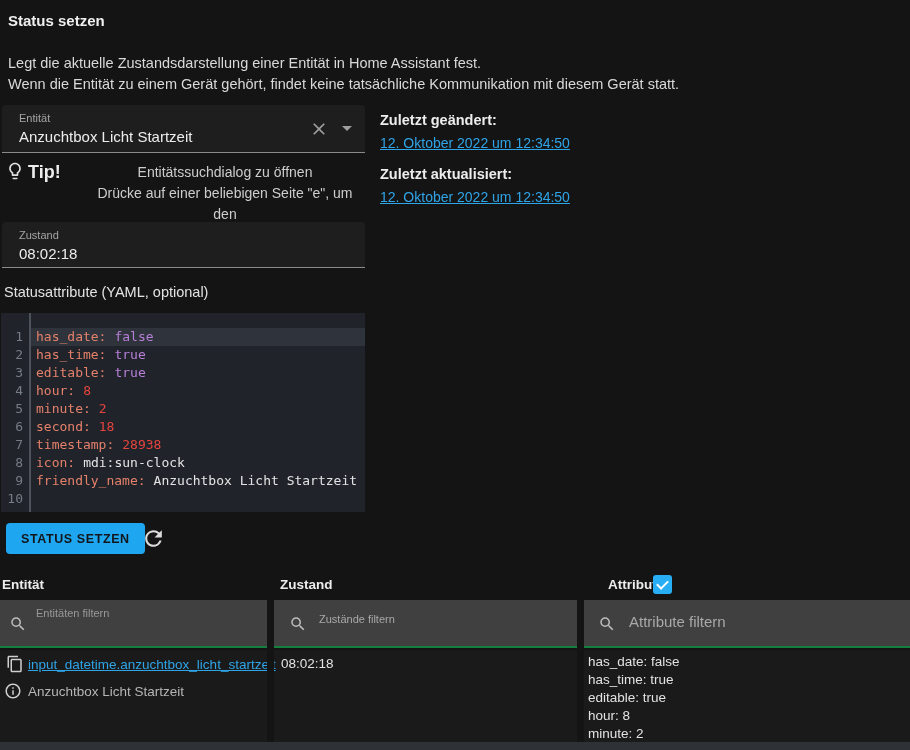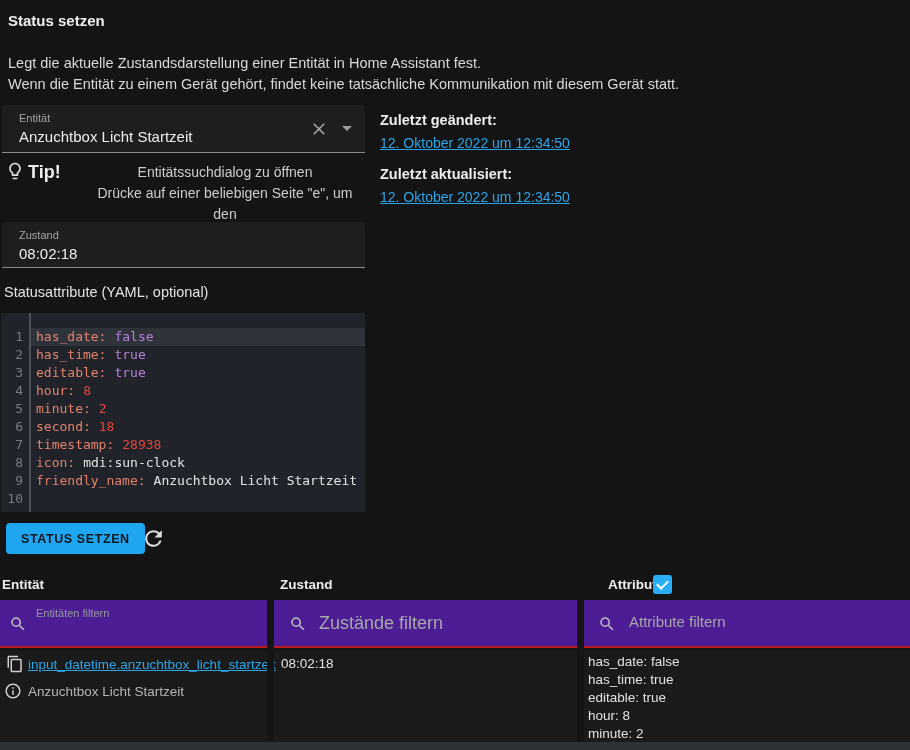--- a/index.html
+++ b/index.html
@@ -48,21 +48,21 @@
 
   .meta-label{font-size:14.5px;font-weight:bold;color:#ededed;}
   .meta-link{font-size:14px;color:var(--link-blue,#2fa4e7);text-decoration:underline;cursor:pointer;}
 
   .th{font-size:13.5px;font-weight:bold;color:#ededed;}
   .checkbox{left:653px;top:575px;width:19px;height:19px;background:var(--checkbox-blue,#27aef5);
             border-radius:3px;cursor:pointer;}
   .checkbox .tick{position:absolute;left:6px;top:3px;width:5px;height:9px;
                   border-right:2px solid #fff;border-bottom:2px solid #fff;transform:rotate(45deg);}
 
-  .filter-row{left:0;top:600px;width:910px;height:48px;background:#4c1d95;border-bottom:2px solid #b91c1c;box-sizing:border-box;}
+  .filter-row{left:0;top:600px;width:910px;height:48px;background:#404040;border-bottom:2px solid #15803d;box-sizing:border-box;}
   .search-ic{position:absolute;top:15px;width:18px;height:18px;}
   .flt-label{position:absolute;font-size:11px;color:#989898;}
   .filter-input{position:absolute;background:transparent;border:none;outline:none;
                 font-family:"Liberation Sans",sans-serif;color:#e8e8e8;}
   .filter-input::placeholder{color:#a8a8a8;opacity:1;}
 
   .data-row{left:0;top:650px;width:910px;height:92px;background:#1a1a1a;}
   .vdiv{width:7px;top:598px;height:144px;background:#141414;}
   .row-link{left:28px;top:657px;font-size:13.5px;color:var(--link-blue,#2fa4e7);text-decoration:underline;cursor:pointer;}
   .row-name{left:28px;top:684px;font-size:13.5px;color:#b5b5b5;}
@@ -182,21 +182,21 @@
           <path fill="#bdbdbd" d="M15.5 14h-.79l-.28-.27A6.47 6.47 0 0 0 16 9.5 6.5 6.5 0 1 0 9.5 16c1.61 0 3.09-.59 4.23-1.57l.27.28v.79l5 4.99L20.49 19l-4.99-5zm-6 0C7.01 14 5 11.99 5 9.5S7.01 5 9.5 5 14 7.01 14 9.5 11.99 14 9.5 14z"></path>
         </svg>
     </span>
     <div class="flt-label" style="left:36px;top:7px;">Entitäten filtern</div>
 
     <span class="search-ic" style="left:289px;">
       <svg viewBox="0 0 24 24" width="18" height="18">
           <path fill="#bdbdbd" d="M15.5 14h-.79l-.28-.27A6.47 6.47 0 0 0 16 9.5 6.5 6.5 0 1 0 9.5 16c1.61 0 3.09-.59 4.23-1.57l.27.28v.79l5 4.99L20.49 19l-4.99-5zm-6 0C7.01 14 5 11.99 5 9.5S7.01 5 9.5 5 14 7.01 14 9.5 11.99 14 9.5 14z"></path>
         </svg>
     </span>
-    <input class="filter-input" style="left: 317px; top: 12px; width: 230px; font-size: 18px;" placeholder="Zustände filtern">
+    <input class="filter-input" style="left: 317px; top: 12px; width: 230px; font-size: 11px;" placeholder="Zustände filtern">
 
     <span class="search-ic" style="left:598px;">
       <svg viewBox="0 0 24 24" width="18" height="18">
           <path fill="#bdbdbd" d="M15.5 14h-.79l-.28-.27A6.47 6.47 0 0 0 16 9.5 6.5 6.5 0 1 0 9.5 16c1.61 0 3.09-.59 4.23-1.57l.27.28v.79l5 4.99L20.49 19l-4.99-5zm-6 0C7.01 14 5 11.99 5 9.5S7.01 5 9.5 5 14 7.01 14 9.5 11.99 14 9.5 14z"></path>
         </svg>
     </span>
     <input class="filter-input" style="left: 627px; top: 12px; width: 250px; font-size: 15px;" placeholder="Attribute filtern">
   </div>
 
   <div class="abs data-row"></div>

